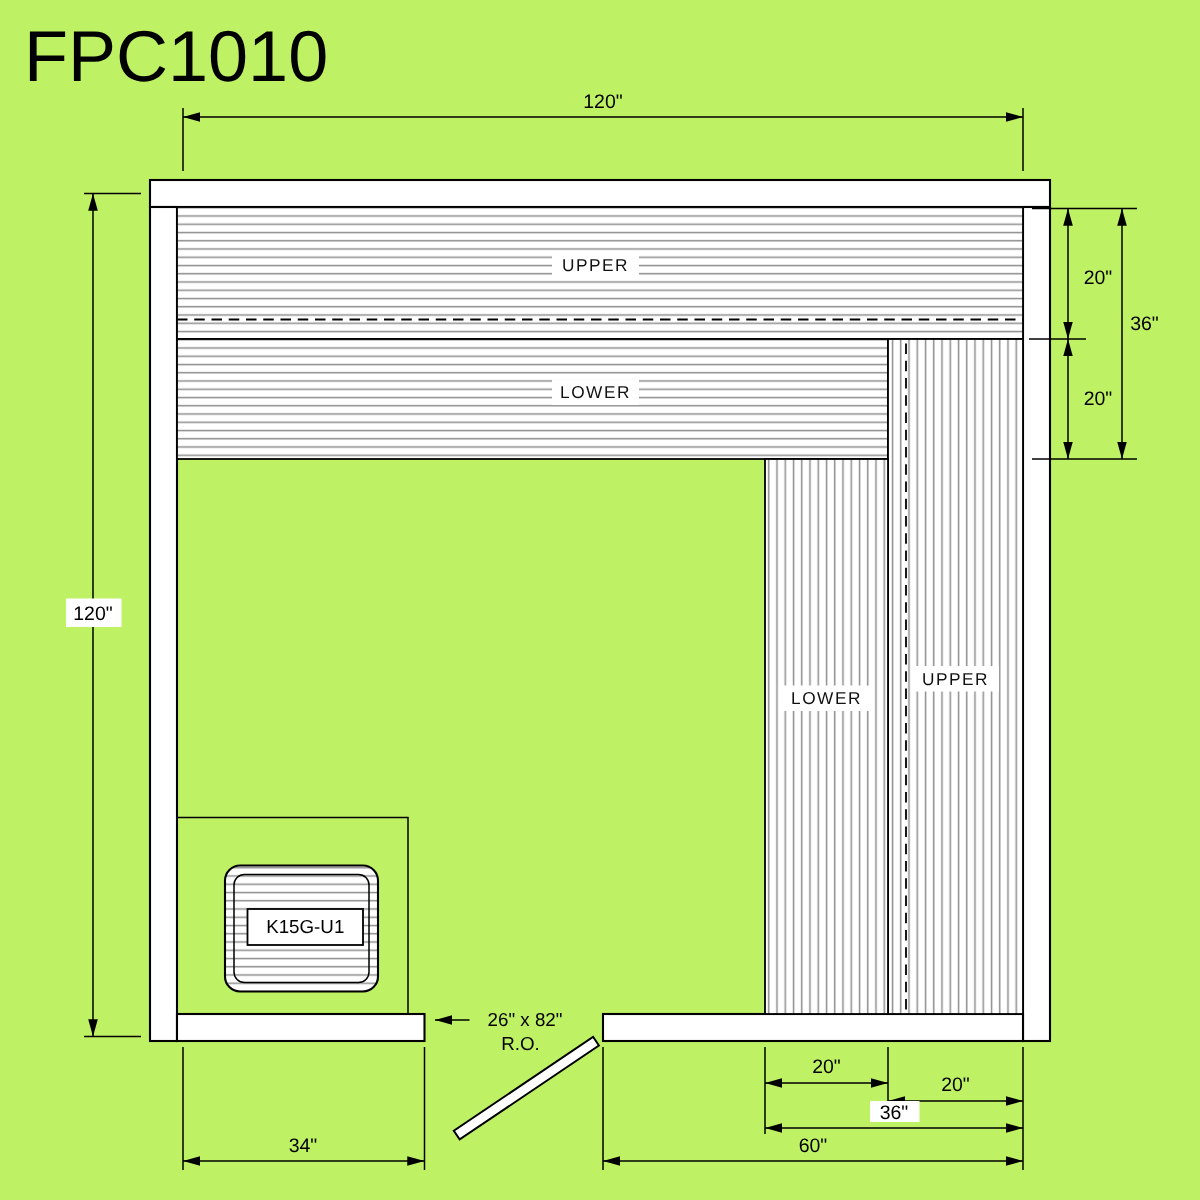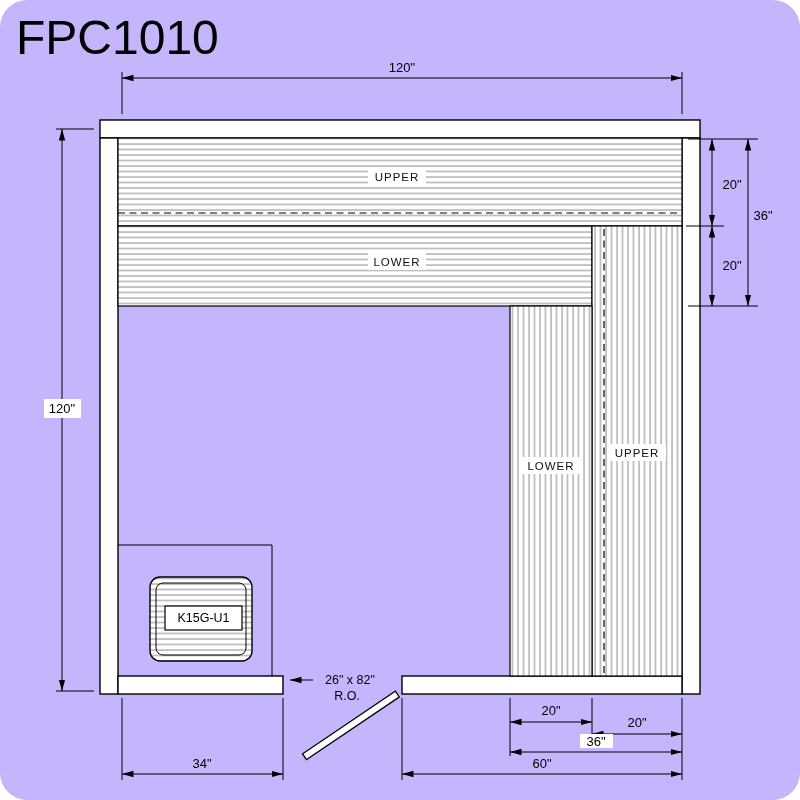--- a/index.html
+++ b/index.html
@@ -7,23 +7,22 @@
     padding: 0;
     background: #ffffff;
     width: 800px;
     height: 800px;
     font-family: "Liberation Sans", sans-serif;
   }
   #stage {
     position: relative;
     width: 800px;
     height: 800px;
-    background: #c4b5fd;
+    background: #bef264;
     overflow: hidden;
-    border-radius: 27px;
   }
   svg { display: block; }
   .title-text {
     font-family: "Liberation Sans", sans-serif;
     font-size: 48px;
     font-weight: 400;
     fill: #000000;
   }
   .dim-text {
     font-family: "Liberation Sans", sans-serif;

